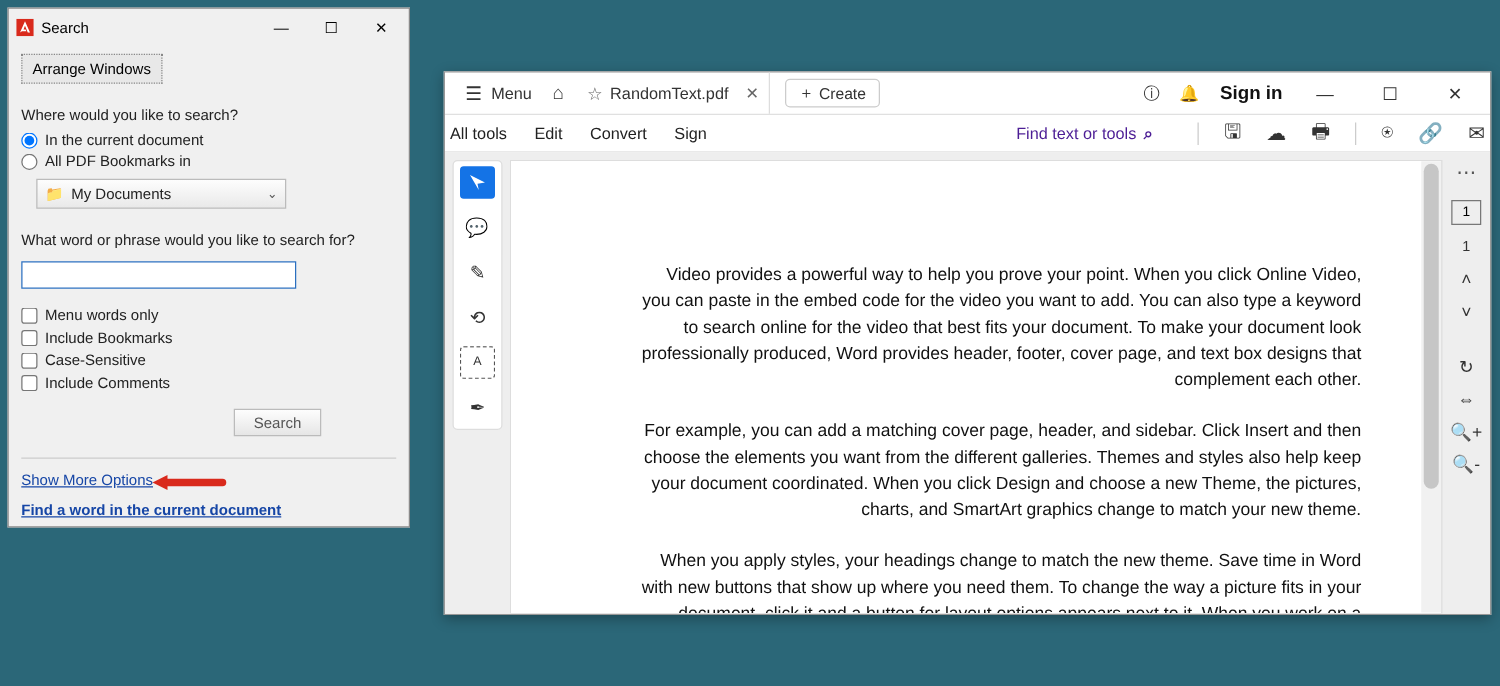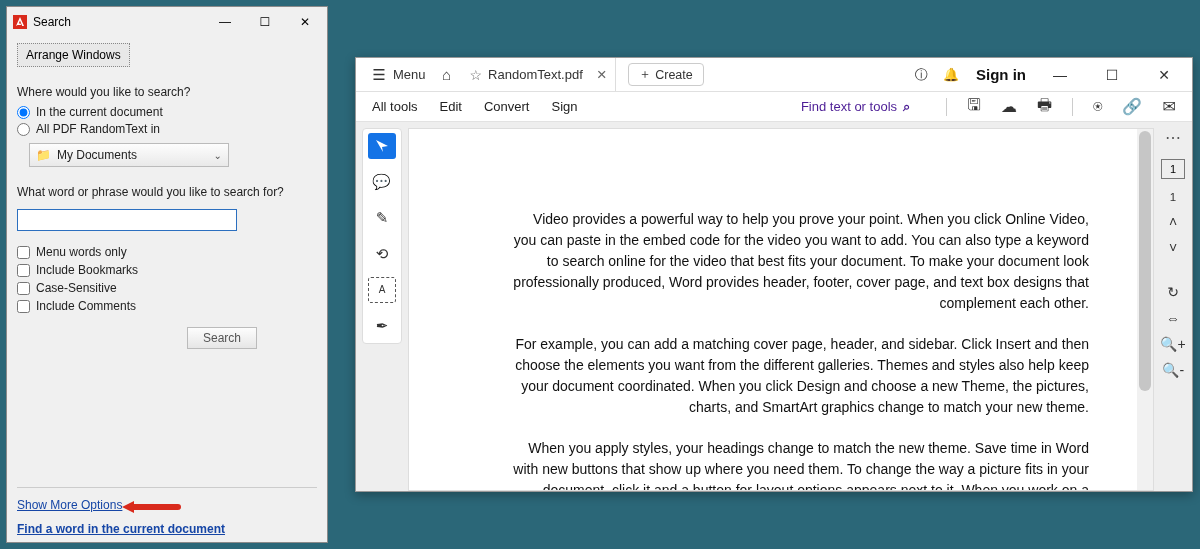--- a/index.html
+++ b/index.html
@@ -8,21 +8,21 @@
     background: #2b6778;
     width: 1200px;
     height: 549px;
     position: relative;
     overflow: hidden;
   }
   
   .search-window {
     position: absolute;
     left: 6px; top: 6px;
-    width: 322px; height: 537px;
+    width: 322px; height: 416px;
     background: #f0f0f0;
     border: 1px solid #8a8a8a;
     display: flex; flex-direction: column;
   }
   .sw-titlebar {
     height: 30px;
     display: flex; align-items: center;
     padding: 0 2px 0 6px;
     font-size: 12px;
   }
@@ -133,21 +133,21 @@
     margin-left:6px;
   }
   .pw-title-spacer { flex:1; }
   .pw-right-icons { display:flex; align-items:center; gap:16px; margin-right:6px;}
   .signmain { font-weight:700; font-size:15px; color:#111; }
   .wctrl { width:36px; text-align:center; font-size:14px; color:#333;}
 
   .pw-subbar {
     height: 30px;
     display:flex; align-items:center;
-    padding: 0 16px;
+    padding: 0 4px;
     gap: 22px;
     border-bottom:1px solid #e2e2e2;
     font-size:13px;
     color:#222;
   }
   .pw-subbar .fill { flex:1; }
   .find-text { font-size:13px; color:#4c1d95; display:flex; align-items:center; gap:6px;}
   .pw-sub-icons { display:flex; align-items:center; gap:20px; font-size:16px; color:#333; margin-left:14px;}
   .vert-bar { width:1px; height:18px; background:#ccc; }
 
@@ -225,21 +225,21 @@
   <div class="sw-body">
     <button class="arrange-btn">Arrange Windows</button>
 
     <div class="grp-label">Where would you like to search?</div>
     <label class="radio-row">
       <input type="radio" name="scope" checked="" style="">
       <span>In the current document</span>
     </label>
     <label class="radio-row">
       <input type="radio" name="scope" style="">
-      <span>All PDF RandomText in</span>
+      <span>All PDF Bookmarks in</span>
     </label>
     <div class="folder-select">
       <span class="foldericon">📁</span>
       <span>My Documents</span>
       <span class="chev">⌄</span>
     </div>
 
     <div class="grp-label">What word or phrase would you like to search for?</div>
     <input class="search-input" type="text" value="" style="">
 

